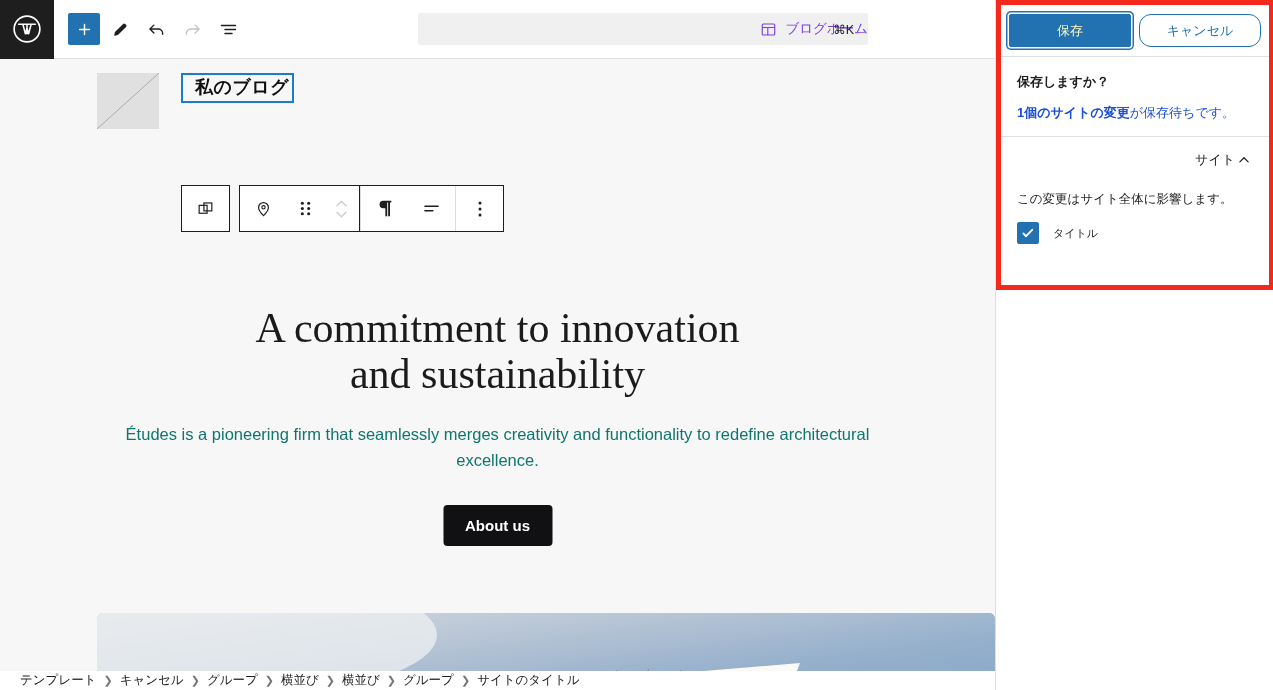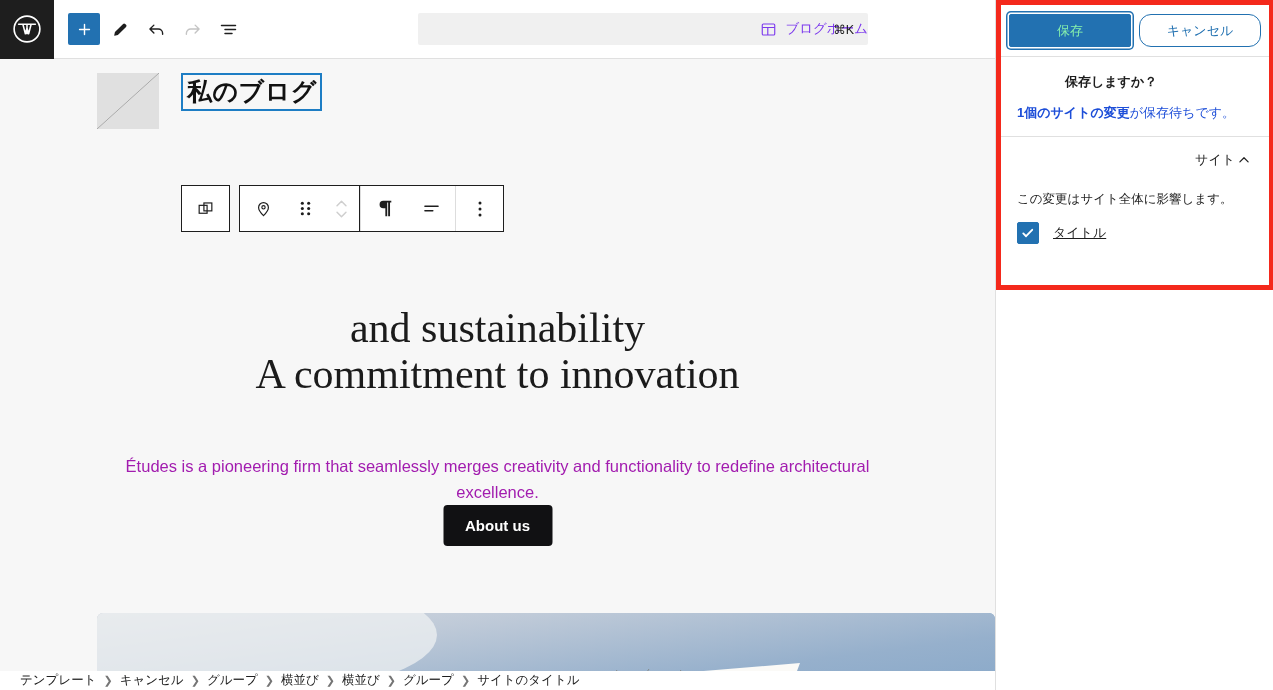--- a/index.html
+++ b/index.html
@@ -54,22 +54,22 @@
   }
   .site-logo-ph {
     width: 62px; height: 56px; background: #e0e0e0; position: relative;
   }
   .site-logo-ph::after {
     content: ""; position: absolute; left: 0; top: 0; width: 100%; height: 100%;
     background: linear-gradient(to bottom right,
       transparent calc(50% - 0.7px), #a8a8a8 50%, transparent calc(50% + 0.7px));
   }
   .site-title {
-    font-size: 25px; font-weight: 700; color: #111; letter-spacing: .5px;
-    border: 2px solid #1d7dc4; padding: 1px 3px 2px 4px; line-height: 1.25;
+    font-size: 18px; font-weight: 700; color: #111; letter-spacing: .5px;
+    border: 2px solid #1d7dc4; padding: 1px 3px 2px 12px; line-height: 1.25;
   }
 
   
   .block-toolbar {
     position: absolute; top: 126px; left: 181px; display: flex; gap: 9px;
   }
   .tb-seg {
     background: #fff; border: 1px solid #1e1e1e; height: 47px;
     display: flex; align-items: center;
   }
@@ -83,23 +83,22 @@
   .tb-div { width: 1px; height: 45px; background: #ddd; }
 
   
   .hero-heading {
     position: absolute; top: 246px; left: 0; width: 995px;
     text-align: center; font-family: "Liberation Serif", serif;
     font-size: 42px; line-height: 1.1; color: #1b1b1b; font-weight: 400;
   }
   .hero-text {
     position: absolute; top: 362px; left: 0; width: 995px;
-    text-align: center; font-size: 16.5px; line-height: 1.6; color: #a21caf;
+    text-align: center; font-size: 16.5px; line-height: 1.6; color: #0f766e;
     padding: 0 100px;
-    margin-top: 32px;
   }
   .about-btn {
     position: absolute; top: 433px; left: 50%; transform: translateX(-50%);
     background: #111113; color: #fff; border: none; border-radius: 4px;
     padding: 12px 22px; font-size: 15px; font-weight: 700; cursor: pointer; margin-top: 13px;
   }
   .hero-image {
     position: absolute; top: 554px; left: 97px; width: 898px; height: 117px;
     border-radius: 6px 6px 0 0; overflow: hidden;
     background: linear-gradient(160deg, #c9cfd8 0%, #b6c3d3 22%, #93aecb 55%, #7ea3c6 100%);
@@ -122,47 +121,47 @@
   }
   .save-panel {
     position: absolute; top: 0; left: 0; width: 278px; height: 290px;
     background: #fff; border: 5px solid #f4291c;
   }
   .save-actions {
     display: flex; align-items: center; height: 52px;
     border-bottom: 1px solid #e0e0e0; padding: 0 8px; gap: 8px;
   }
   .btn-save {
-    flex: 1; height: 33px; background: #2271b1; color: #86efac; border: 1px solid #2271b1;
+    flex: 1; height: 33px; background: #2271b1; color: #fef9c3; border: 1px solid #2271b1;
     border-radius: 2px; font-size: 13px; cursor: pointer;
     box-shadow: 0 0 0 1.5px #fff, 0 0 0 3px #2271b1;
     font-family: "Liberation Sans", sans-serif;
   }
   .btn-cancel {
     flex: 1; height: 33px; background: #fff; color: #2271b1; border: 1px solid #2271b1;
     border-radius: 12px; font-size: 13px; cursor: pointer;
     font-family: "Liberation Sans", sans-serif;
   }
   .save-body { padding: 16px 16px 14px 16px; border-bottom: 1px solid #e0e0e0; }
-  .save-q { font-size: 13px; font-weight: 700; color: #1e1e1e; margin-bottom: 13px; margin-left: 48px; }
+  .save-q { font-size: 13px; font-weight: 700; color: #1e1e1e; margin-bottom: 13px; }
   .save-sum { font-size: 13px; color: #1d4ed8; }
   .save-sum b { font-weight: 700; }
   .panel-section-head {
     display: flex; align-items: center; justify-content: flex-end;
     padding: 14px 16px 12px 16px; cursor: pointer;
   }
   .panel-section-title { font-size: 13px; color: #1e1e1e; }
   .panel-desc { font-size: 12.5px; color: #1e1e1e; padding: 10px 16px 14px 16px; font-family: Liberation Mono, monospace; }
   .check-row { display: flex; align-items: center; gap: 14px; padding: 0 16px; cursor: pointer; }
   .checkbox {
     width: 22px; height: 22px; background: #2271b1; border: 1px solid #2271b1;
     border-radius: 2px; display: flex; align-items: center; justify-content: center;
     flex: none;
   }
-  .check-label { font-size: 13px; color: #1e1e1e; text-decoration: underline; }
+  .check-label { font-size: 11px; color: #1e1e1e; }
 </style>
 </head>
 <body>
 
 <div class="app">
 
   <div class="header">
     <div class="wp-logo">
       <svg width="30" height="30" viewBox="0 0 24 24" fill="none">
         <circle cx="12" cy="12" r="10.3" stroke="#fff" stroke-width="1.3"></circle>
@@ -268,22 +267,22 @@
           <svg width="6" height="20" viewBox="0 0 6 20">
             <circle cx="3" cy="4" r="1.5" fill="#1e1e1e"></circle>
             <circle cx="3" cy="10" r="1.5" fill="#1e1e1e"></circle>
             <circle cx="3" cy="16" r="1.5" fill="#1e1e1e"></circle>
           </svg>
         </button>
       </div>
     </div>
 
     <div class="hero-heading">
+      <div>A commitment to innovation</div>
       <div>and sustainability</div>
-      <div>A commitment to innovation</div>
     </div>
 
     <div class="hero-text">Études is a pioneering firm that seamlessly merges creativity and functionality to redefine architectural excellence.</div>
 
     <button class="about-btn">About us</button>
 
     <div class="hero-image">
       <svg viewBox="0 0 898 117" preserveAspectRatio="none">
         <defs>
           <linearGradient id="sky" x1="0" y1="0" x2="1" y2="1">

